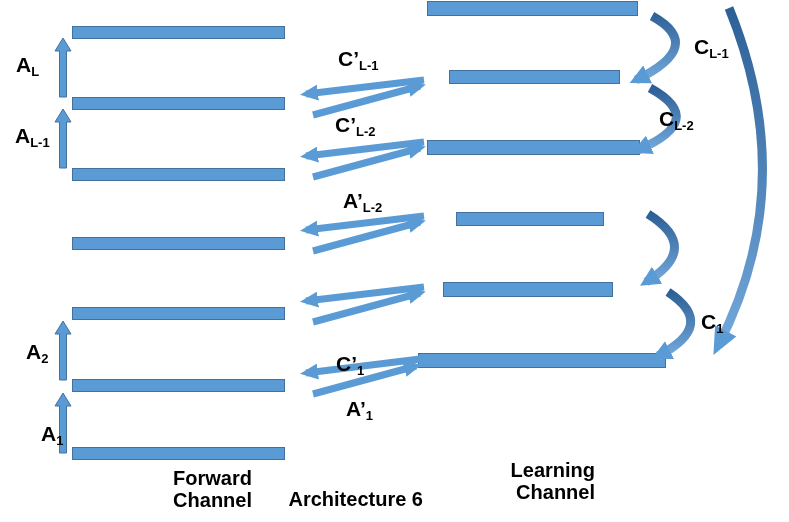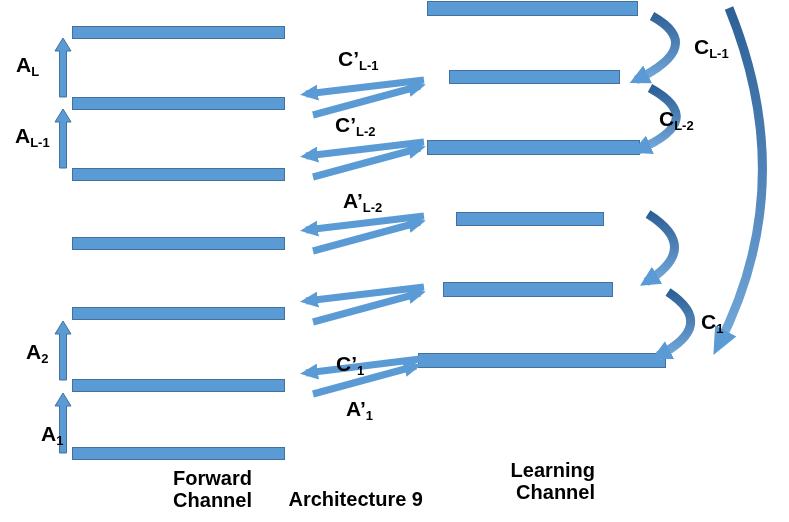--- a/index.html
+++ b/index.html
@@ -130,15 +130,15 @@
   <span class="lbl" style="left:343px;top:190px"><span>A’</span><span class="sub">L-2</span></span>
   <span class="lbl" style="left:336px;top:353px"><span>C’</span><span class="sub">1</span></span>
   <span class="lbl" style="left:346px;top:398px"><span>A’</span><span class="sub">1</span></span>
 
   <span class="lbl" style="left:694px;top:36px"><span>C</span><span class="sub">L-1</span></span>
   <span class="lbl" style="left:659px;top:108px"><span>C</span><span class="sub">L-2</span></span>
   <span class="lbl" style="left:701px;top:311px"><span>C</span><span class="sub">1</span></span>
 
   <div class="caption" style="left:104px;top:467px;width:148px">Forward Channel</div>
   <div class="caption" style="left:447px;top:459px;width:148px">Learning Channel</div>
-  <div class="caption" style="left:288px;top:488px;width:135px">Architecture 9</div>
+  <div class="caption" style="left:288px;top:488px;width:135px">Architecture 6</div>
 
 </div>
 
 </body></html>

